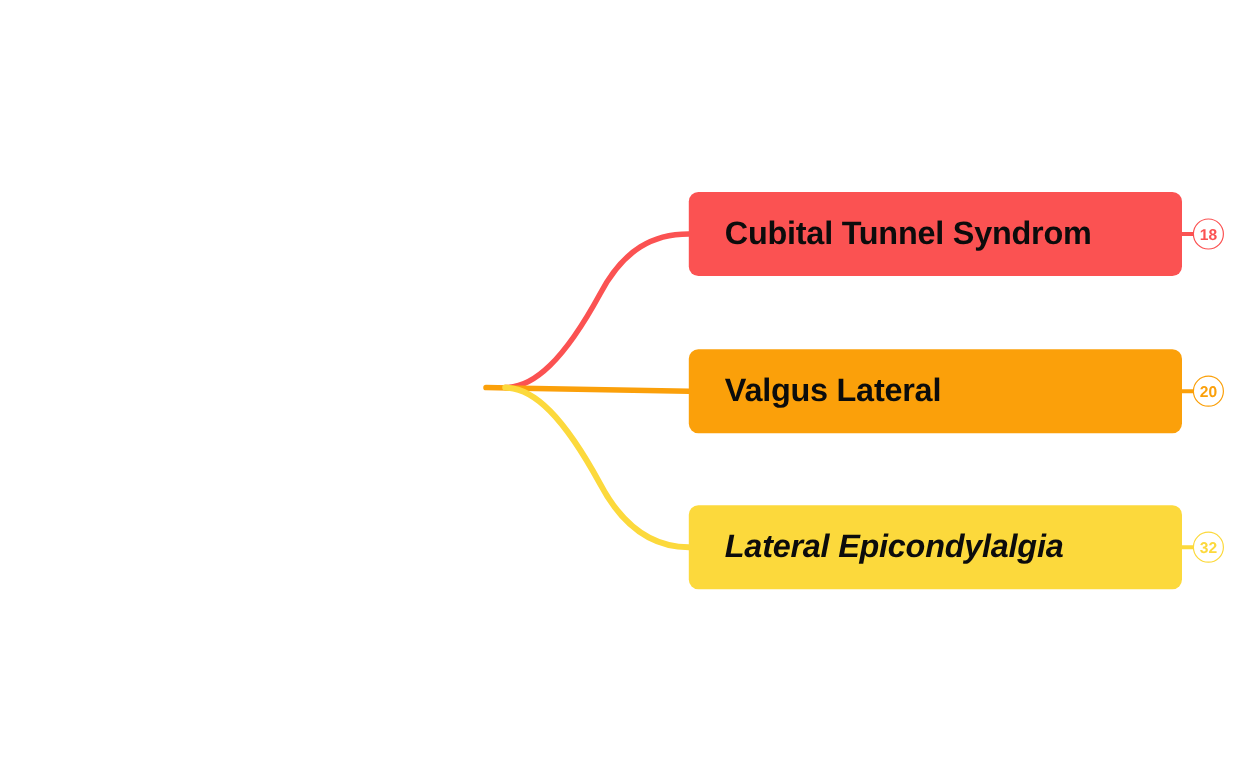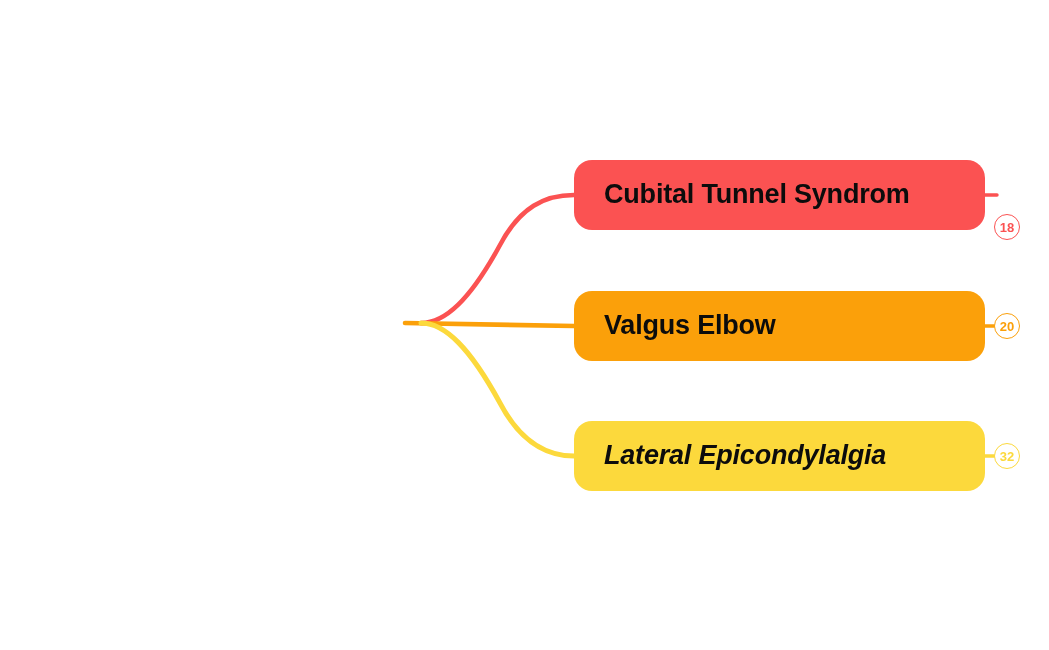--- a/index.html
+++ b/index.html
@@ -50,21 +50,21 @@
     color: #0c0c0c;
     letter-spacing: -0.4px;
     padding-bottom: 3px;
     box-sizing: border-box;
   }
   .branch {
     position: absolute;
     left: 574px;
     width: 411px;
     height: 70px;
-    border-radius: 18px;
+    border-radius: 8px;
     display: flex;
     align-items: center;
     box-sizing: border-box;
     padding-left: 30px;
     padding-bottom: 2px;
   }
   .branch-label {
     font-size: 27px;
     font-weight: bold;
     color: #0c0c0c;
@@ -99,24 +99,24 @@
 
     <line x1="985" y1="195" x2="997" y2="195" stroke="#fb5252" stroke-width="3.4" stroke-linecap="round"></line>
     <line x1="985" y1="326" x2="997" y2="326" stroke="#fba00a" stroke-width="3.4" stroke-linecap="round"></line>
     <line x1="985" y1="456" x2="997" y2="456" stroke="#fcd93c" stroke-width="3.4" stroke-linecap="round"></line>
   </svg>
 
 
   <div class="branch" style="top: 160px; background: rgb(251, 82, 82);">
     <span class="branch-label" style="color: rgb(12, 12, 12);">Cubital Tunnel Syndrom</span>
   </div>
-  <div class="badge" style="top: 182px; border-color: rgb(251, 82, 82); color: rgb(251, 82, 82); margin-top: 32px;">18</div>
+  <div class="badge" style="top: 182px; border-color: rgb(251, 82, 82); color: rgb(251, 82, 82);">18</div>
 
   <div class="branch" style="top: 291px; background: rgb(251, 160, 10);">
-    <span class="branch-label" style="color: rgb(12, 12, 12);">Valgus Elbow</span>
+    <span class="branch-label" style="color: rgb(12, 12, 12);">Valgus Lateral</span>
   </div>
   <div class="badge" style="top: 313px; border-color: rgb(251, 160, 10); color: rgb(251, 160, 10);">20</div>
 
   <div class="branch" style="top: 421px; background: rgb(252, 217, 60); font-style: italic;">
     <span class="branch-label" style="color: rgb(12, 12, 12);">Lateral Epicondylalgia</span>
   </div>
   <div class="badge" style="top: 443px; border-color: rgb(252, 217, 60); color: rgb(252, 217, 60);">32</div>
 
 </div>
 

